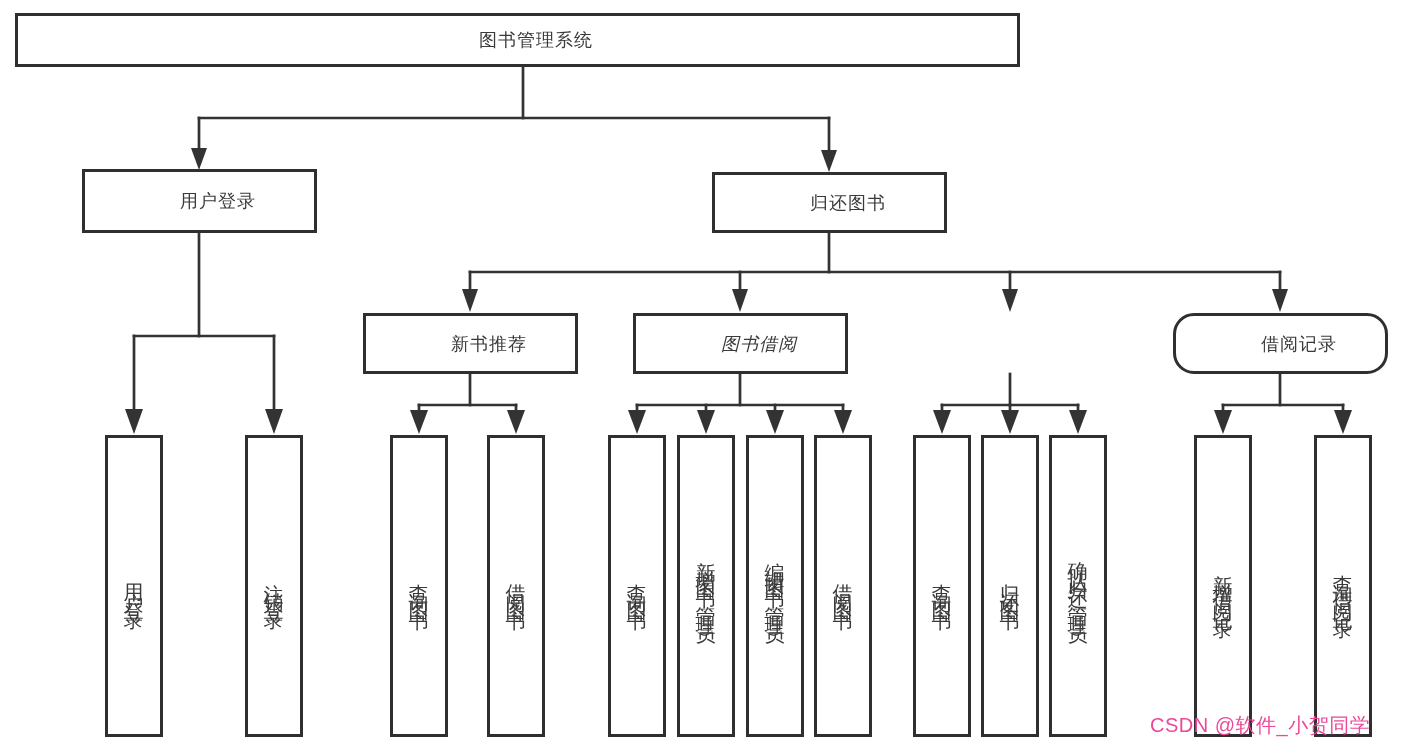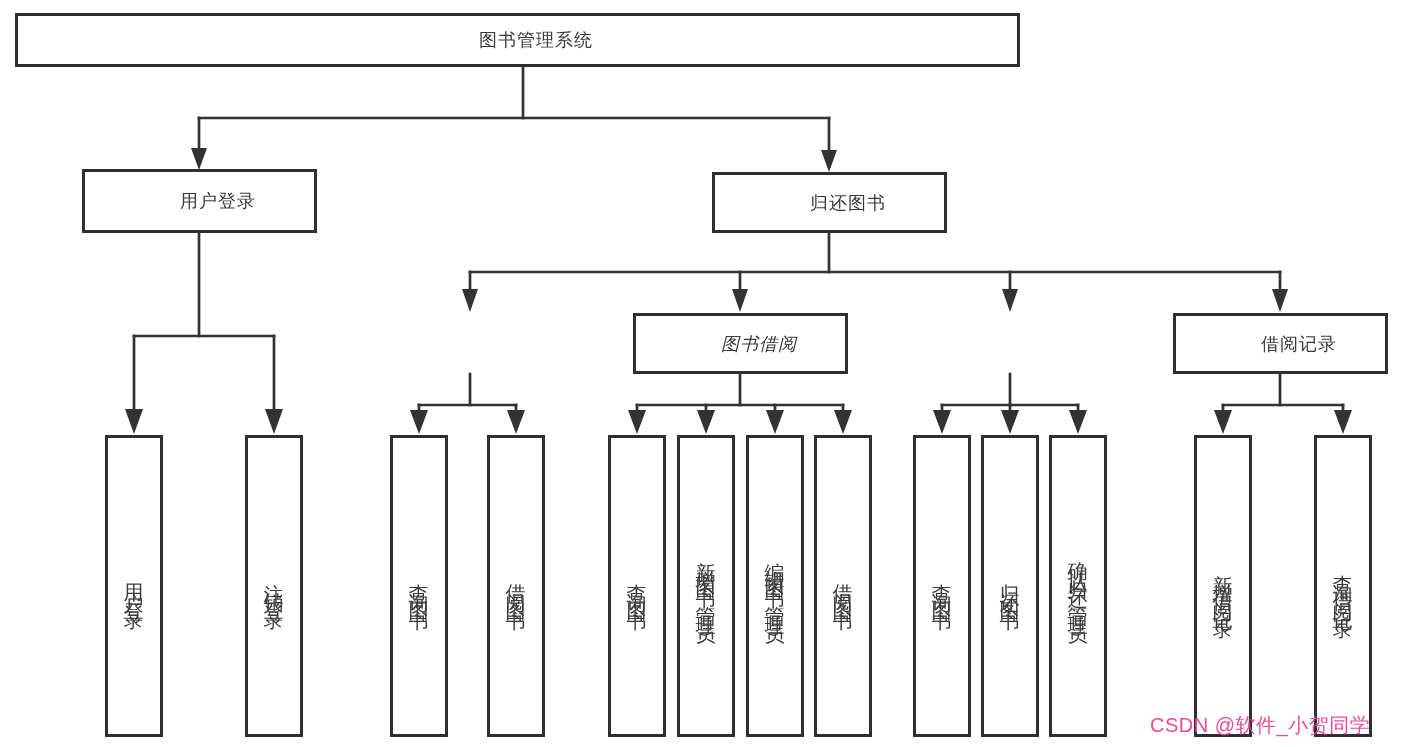--- a/index.html
+++ b/index.html
@@ -127,24 +127,27 @@
     <span>图书管理系统</span>
   </div>
 
   <div class="node h-node" style="left:82px; top:169px; width:235px; height:64px;">
     <span>用户登录</span>
   </div>
   <div class="node h-node" style="left:712px; top:172px; width:235px; height:61px;">
     <span>归还图书</span>
   </div>
 
+  <div class="node h-node" style="left:363px; top:313px; width:215px; height:61px;">
+    <span>新书推荐</span>
+  </div>
   <div class="node h-node" style="left:633px; top:313px; width:215px; height:61px;font-style:italic;">
     <span>图书借阅</span>
   </div>
-  <div class="node h-node" style="left:1173px; top:313px; width:215px; height:61px;">
+  <div class="node h-node" style="left:1173px; top:313px; width:215px; height:61px;border-radius:21px;">
     <span>借阅记录</span>
   </div>
 
   <div class="node leaf-node" style="left:105px;">
     <span class="vtext">用户登录</span>
   </div>
   <div class="node leaf-node" style="left:245px;">
     <span class="vtext">注销登录</span>
   </div>
   <div class="node leaf-node" style="left:390px;">

